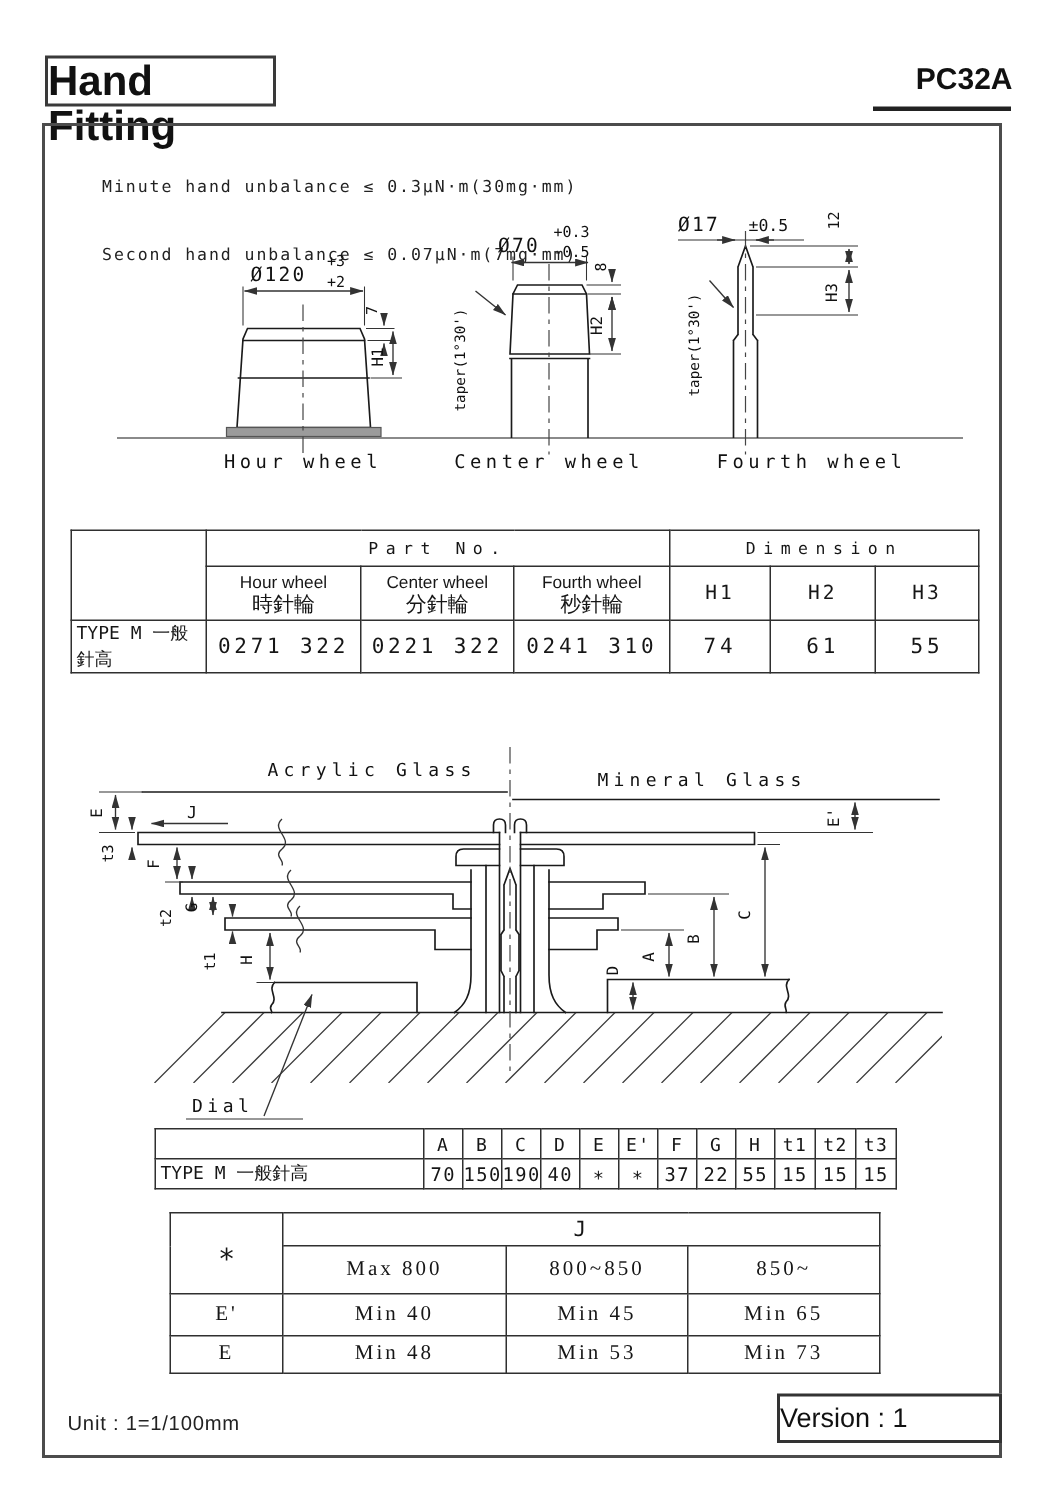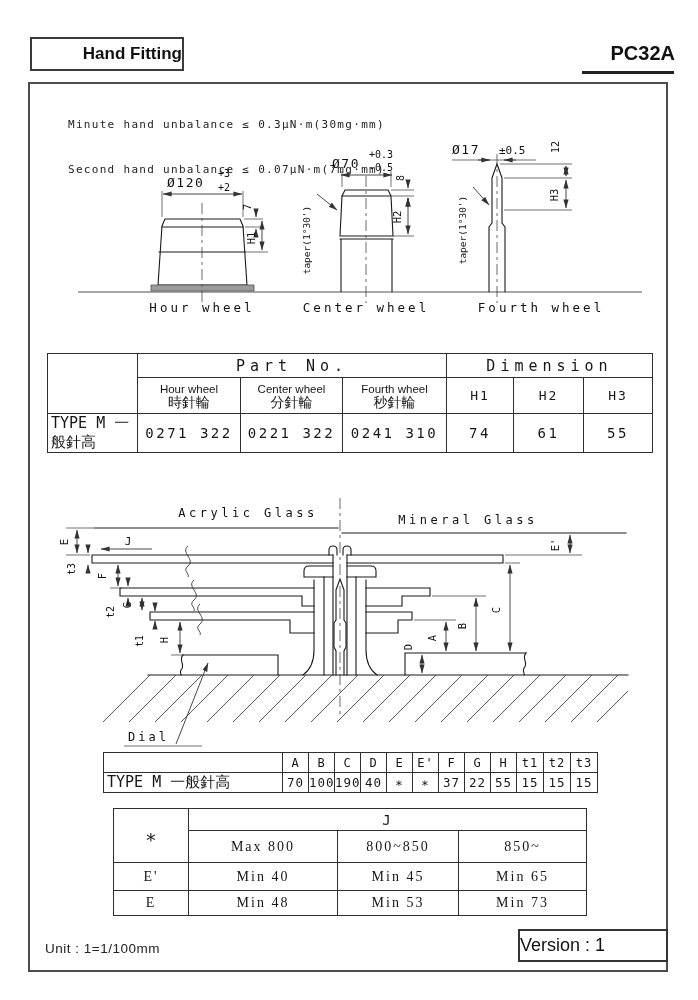--- a/index.html
+++ b/index.html
@@ -1,35 +1,35 @@
 <!DOCTYPE html>
 <html><head>
 <meta charset="utf-8">
 <style>
   html,body{margin:0;padding:0;background:#fff;}
   .page{position:relative;width:698px;height:1000px;background:#fff;overflow:hidden;
         font-family:"Liberation Sans",sans-serif;color:#161616;}
   .frame{position:absolute;left:28px;top:82px;width:636px;height:886px;border:2px solid #4c4c4c;}
   .title-box{position:absolute;left:30px;top:37px;width:150px;height:30px;border:2px solid #3a3a3a;
-        font-weight:bold;font-size:17px;line-height:30px;text-align:right;color:#111;}
+        font-weight:bold;font-size:28px;line-height:30px;text-align:left;color:#111;}
   .model{position:absolute;left:580px;top:42px;width:95px;text-align:right;font-weight:bold;font-size:20px;color:#111;}
   .model-line{position:absolute;left:582px;top:71px;width:92px;border-top:3px solid #222;}
   .specs{position:absolute;left:68px;top:87px;font-family:"DejaVu Sans Mono",monospace;
         font-size:11px;letter-spacing:1.3px;line-height:15px;color:#222;white-space:pre;}
   .wheels{position:absolute;left:40px;top:140px;}
   .section{position:absolute;left:40px;top:492px;}
   table{position:absolute;border-collapse:collapse;table-layout:fixed;color:#161616;}
   td{border:1px solid #2f2f2f;text-align:center;padding:0;overflow:hidden;vertical-align:middle;}
   .t1{left:47px;top:353px;width:605px;}
   .t1 .r1{height:24px}.t1 .r2{height:36px}.t1 .r3{height:24px}
-  .grp{font-family:"DejaVu Sans Mono",monospace;font-size:15px;letter-spacing:5px;}
+  .grp{font-family:"DejaVu Sans Mono",monospace;font-size:11px;letter-spacing:5px;}
   .sub-en{font-size:11.5px;line-height:13px;}
   .sub-jp{font-size:14px;line-height:13px;}
   .hd{font-family:"DejaVu Sans Mono",monospace;font-size:13px;letter-spacing:2px;}
-  .rowlab{font-family:"DejaVu Sans Mono",monospace;font-size:15px;text-align:left;padding-left:3px;margin-left:48px;}
+  .rowlab{font-family:"DejaVu Sans Mono",monospace;font-size:12px;text-align:left;padding-left:3px;margin-left:48px;}
   .val{font-family:"DejaVu Sans Mono",monospace;font-size:14px;letter-spacing:2.5px;}
   .t2{left:103px;top:752px;width:494px;}
   .t2 tr{height:20px}
   .hd2{font-family:"DejaVu Sans Mono",monospace;font-size:12px;letter-spacing:1px;}
   .v2{font-family:"DejaVu Sans Mono",monospace;font-size:12.5px;letter-spacing:1px;}
   .t3{left:113px;top:808px;width:473px;}
   .t3 .ra{height:22px}.t3 .rb{height:32px}.t3 .rc{height:28px}.t3 .rd{height:25px}
   .jh{font-family:"DejaVu Sans Mono",monospace;font-size:14px;letter-spacing:2px;}
   .cell3{font-family:Liberation Serif, serif;font-size:14px;letter-spacing:2px;}
   .star{font-family:"DejaVu Sans Mono",monospace;font-size:19px;}
@@ -279,21 +279,21 @@
       <td class="hd2">F</td>
       <td class="hd2">G</td>
       <td class="hd2">H</td>
       <td class="hd2">t1</td>
       <td class="hd2">t2</td>
       <td class="hd2">t3</td>
     </tr>
     <tr>
       <td class="rowlab">TYPE M 一般針高</td>
       <td class="v2">70</td>
-      <td class="v2">100</td>
+      <td class="v2">150</td>
       <td class="v2">190</td>
       <td class="v2">40</td>
       <td class="v2">∗</td>
       <td class="v2">∗</td>
       <td class="v2">37</td>
       <td class="v2">22</td>
       <td class="v2">55</td>
       <td class="v2">15</td>
       <td class="v2">15</td>
       <td class="v2">15</td>

